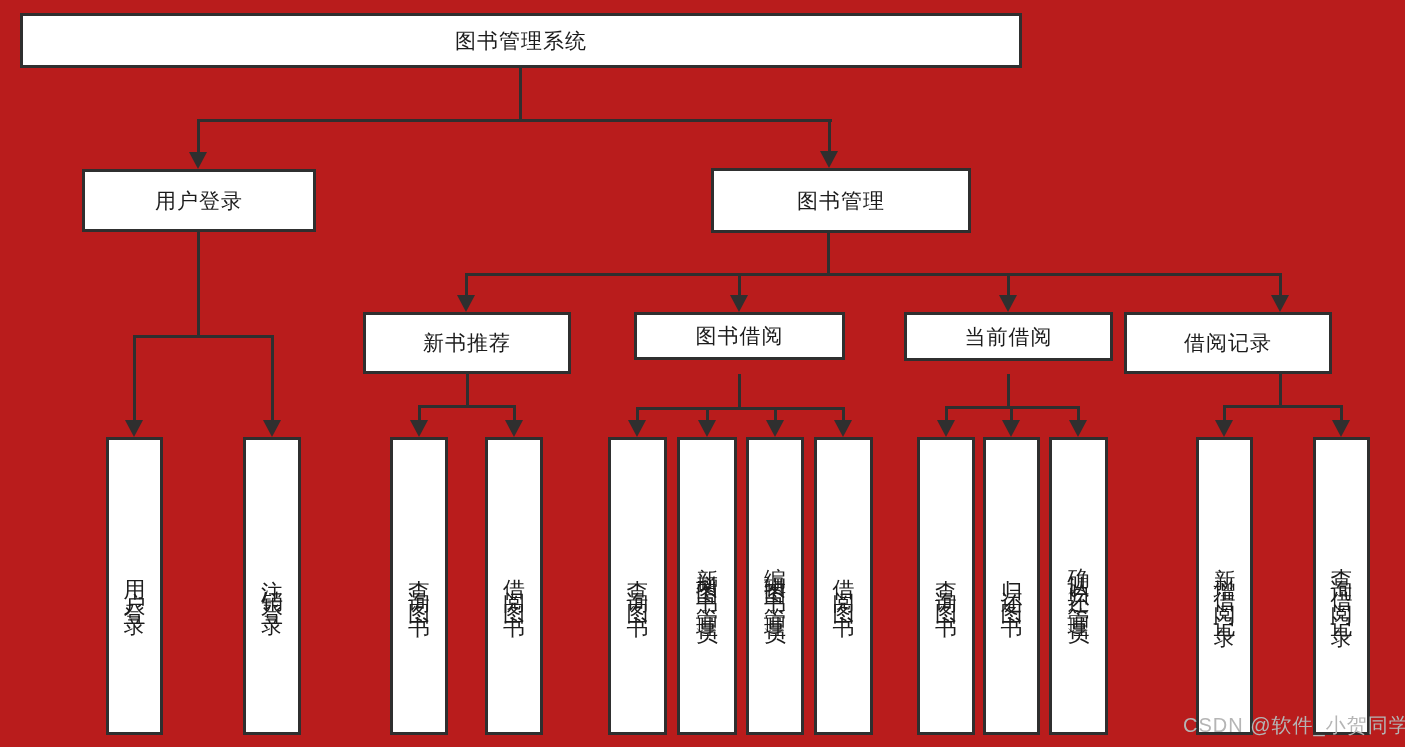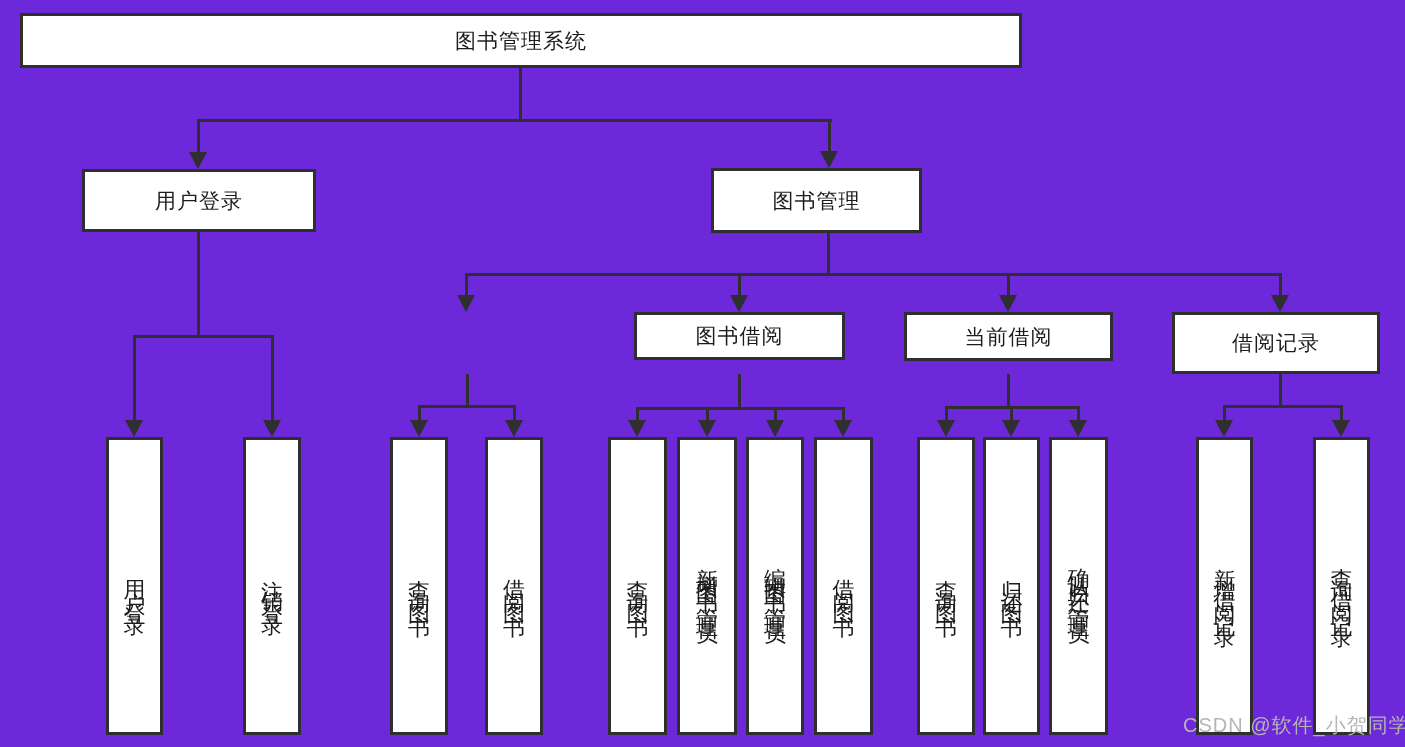--- a/index.html
+++ b/index.html
@@ -1,19 +1,19 @@
 <!DOCTYPE html>
 <html><head>
 <meta charset="utf-8">
 <style>
   html,body{margin:0;padding:0;background:#ffffff;}
   .canvas{
     position:relative;
     width:1405px;height:747px;
-    background:#6d28d9;
+    background:#b91c1c;
     font-family:"Liberation Sans","DejaVu Sans",sans-serif;
     overflow:hidden;
   }
   .box{
     position:absolute;
     box-sizing:border-box;
     border:3px solid #2f2f2f;
     background:#ffffff;
     display:flex;
     align-items:center;
@@ -56,34 +56,37 @@
 <div class="canvas">
 
   <div class="box hnode" style="left:20px;top:13px;width:1002px;height:55px">
     <span>图书管理系统</span>
   </div>
 
   <div class="box hnode" style="left:82px;top:169px;width:234px;height:63px">
     <span>用户登录</span>
   </div>
 
-  <div class="box hnode" style="left:711px;top:168px;width:211px;height:65px">
+  <div class="box hnode" style="left:711px;top:168px;width:260px;height:65px">
     <span>图书管理</span>
   </div>
 
+  <div class="box hnode" style="left:363px;top:312px;width:208px;height:62px">
+    <span>新书推荐</span>
+  </div>
 
   <div class="box hnode" style="left:634px;top:312px;width:211px;height:48px">
     <span>图书借阅</span>
   </div>
 
   <div class="box hnode" style="left:904px;top:312px;width:209px;height:49px">
     <span>当前借阅</span>
   </div>
 
-  <div class="box hnode" style="left:1172px;top:312px;width:208px;height:62px">
+  <div class="box hnode" style="left:1124px;top:312px;width:208px;height:62px">
     <span>借阅记录</span>
   </div>
 
   <div class="box leaf" style="left:106px;width:57px">
     <span class="vtext">用户登录</span>
   </div>
   <div class="box leaf" style="left:243px;width:58px">
     <span class="vtext">注销登录</span>
   </div>
 

